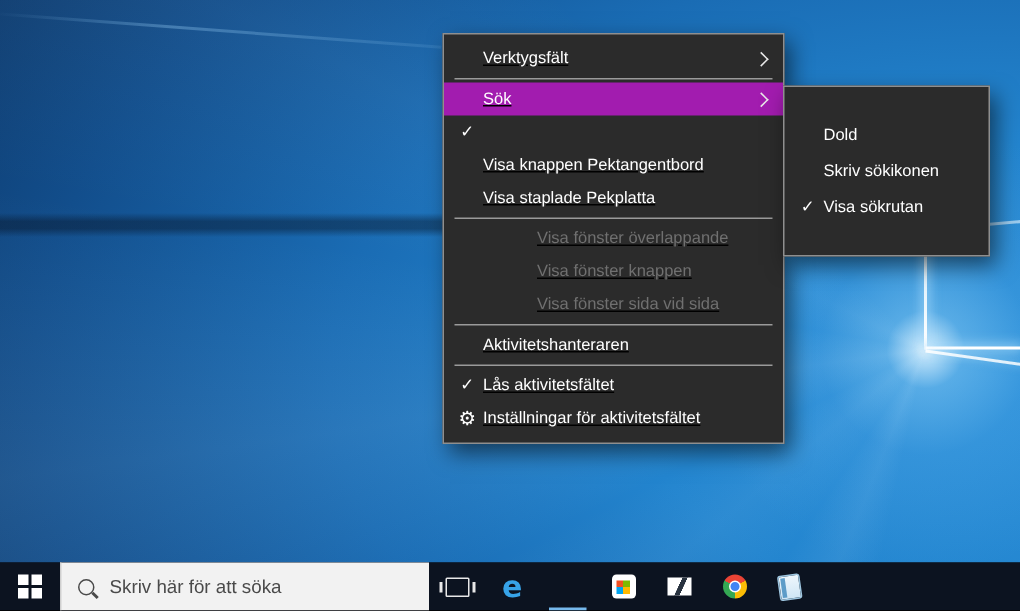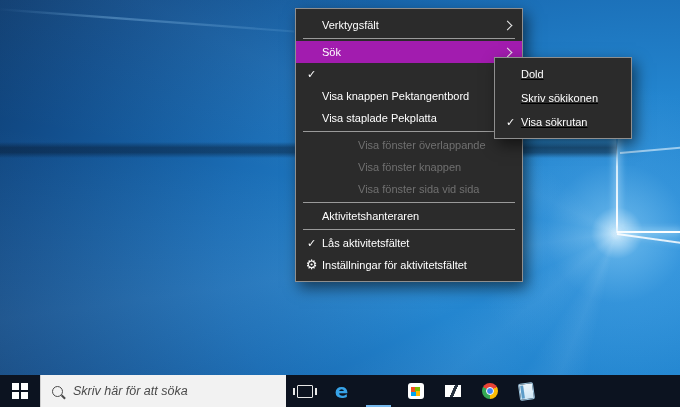--- a/index.html
+++ b/index.html
@@ -29,22 +29,22 @@
   .l-diag{left:617px;top:233px;width:68px;height:2px;transform-origin:left center;
     transform:rotate(8deg);background:rgba(255,255,255,.85);box-shadow:0 0 6px rgba(170,220,250,.6);}
   .l-pane{left:620px;top:152px;width:62px;height:2px;transform-origin:left center;
     transform:rotate(-5deg);background:rgba(230,245,255,.6);}
   .l-streak{left:-5px;top:8px;width:300px;height:2px;transform-origin:left center;transform:rotate(4.3deg);
     background:linear-gradient(to right, rgba(140,195,235,0), rgba(150,205,245,.35) 40%, rgba(150,205,245,.12));}
 
   
   .menu{position:absolute;background:#2b2b2b;border:1px solid #8f8f8f;
     box-shadow:4px 6px 14px rgba(0,0,0,.55);padding:5px 0;z-index:5;}
-  .main-menu{left:295px;top:8px;width:226px;}
-  .sub-menu{left:494px;top:57px;width:136px;padding:4px 0;z-index:6;text-decoration:underline;}
+  .main-menu{left:295px;top:22px;width:226px;text-decoration:underline;}
+  .sub-menu{left:522px;top:57px;width:136px;padding:20px 0;z-index:6;}
   .mi{position:relative;height:22px;line-height:22px;padding-left:26px;color:#fff;
       font-size:11px;cursor:default;white-space:nowrap;}
   .sub-menu .mi{height:24px;line-height:24px;}
   .mi.hl{background:#a21caf;}
   .mi.dis{color:#707070;margin-left:36px;}
   .mi .mark{position:absolute;left:7px;top:0;width:17px;text-align:center;font-size:11px;color:#fff;}
   .mi .mark.gear{font-size:13px;}
   .mi .chev{position:absolute;right:11px;top:8px;width:6px;height:6px;
     border-top:1.4px solid #e8e8e8;border-right:1.4px solid #e8e8e8;transform:rotate(45deg);}
   .sep{height:1px;background:#9a9a9a;margin:2px 7px;}
@@ -55,21 +55,21 @@
     align-items:center;justify-content:center;}
   .winlogo{width:16px;height:16px;display:grid;grid-template-columns:1fr 1fr;
     grid-template-rows:1fr 1fr;gap:2px;}
   .winlogo i{background:#fff;}
   .searchbox{position:absolute;left:40px;top:0;width:245px;height:32px;background:#f2f2f2;
     display:flex;align-items:center;border-left:1px solid #cfcfcf;}
   .mag{margin-left:11px;width:9px;height:9px;border:1.6px solid #4a4a4a;border-radius:50%;
     position:relative;flex:none;}
   .mag::after{content:"";position:absolute;width:5px;height:1.6px;background:#4a4a4a;
     transform:rotate(45deg);right:-4px;bottom:-2px;}
-  .search-text{margin-left:10px;font-size:12.5px;color:#4a4a4a;white-space:nowrap;font-style:italic;}
+  .search-text{margin-left:10px;font-size:12.5px;color:#4a4a4a;white-space:nowrap;}
   .tb-icons{position:absolute;left:286px;top:0;height:32px;display:flex;}
   .tbtn{width:37px;height:32px;position:relative;display:flex;align-items:center;justify-content:center;}
   .tbtn.active::after{content:"";position:absolute;bottom:0;left:6px;right:6px;height:2px;background:#76b9ed;}
 
   
   .ic-task-view{width:14px;height:11px;border:1.5px solid #e8e8e8;border-radius:1px;position:relative;}
   .ic-task-view::before,.ic-task-view::after{content:"";position:absolute;top:2px;width:2px;height:7px;background:#e8e8e8;}
   .ic-task-view::before{left:-5px;} .ic-task-view::after{right:-5px;}
   .ic-edge{color:#37a3e8;font-size:20px;font-weight:bold;line-height:20px;font-family:"DejaVu Sans",sans-serif;}
   .ic-store{width:16px;height:16px;background:#fff;border-radius:3px;display:flex;align-items:center;justify-content:center;}

